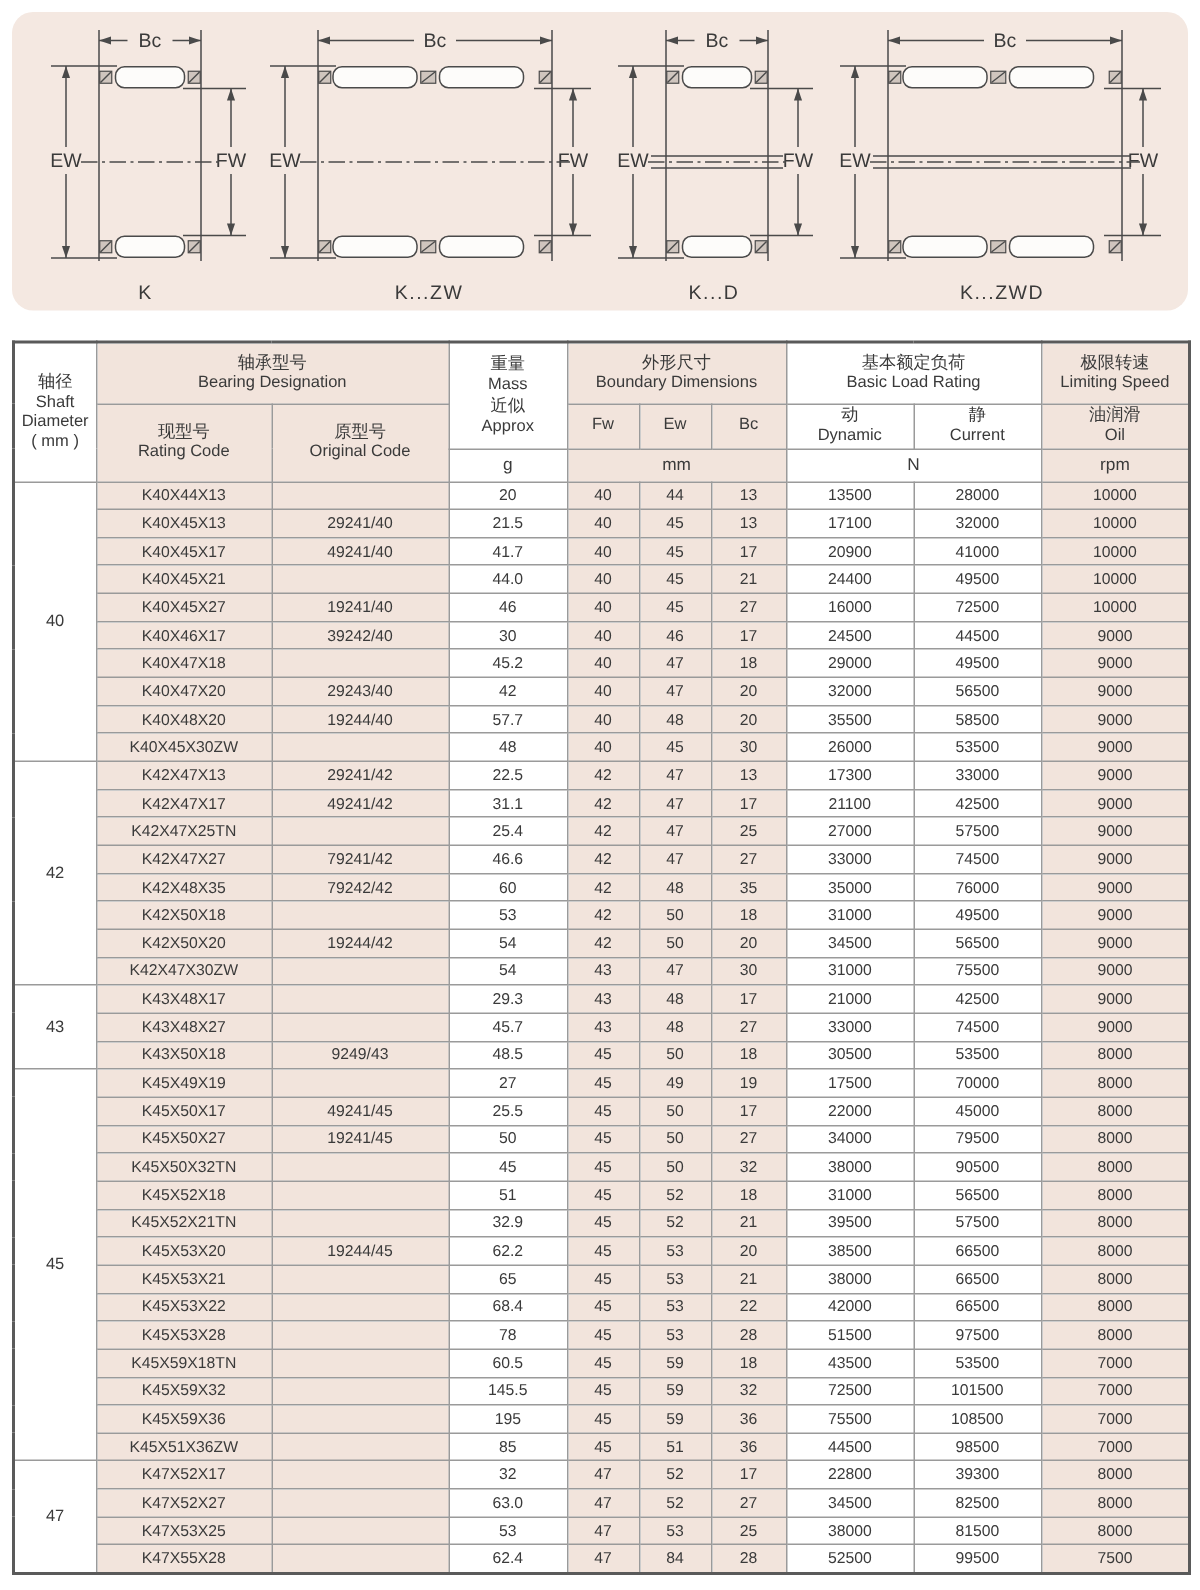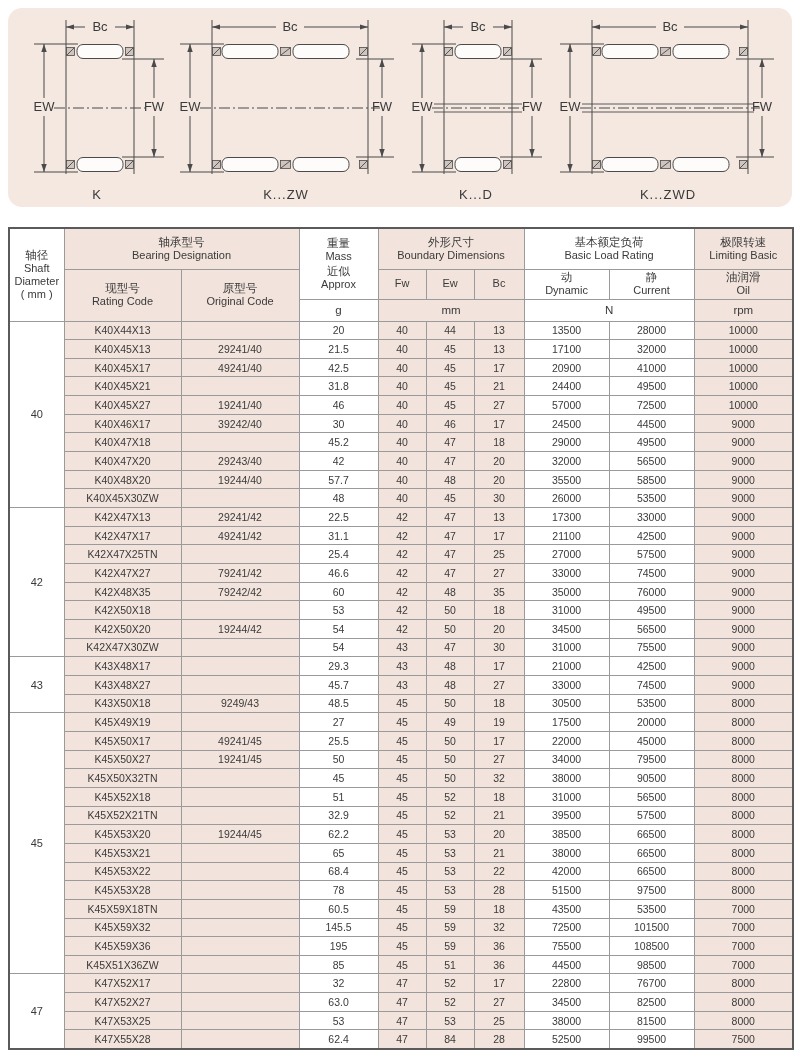--- a/index.html
+++ b/index.html
@@ -266,21 +266,21 @@
       <th class="pink" colspan="3">
         <div class="zh">外形尺寸</div>
         <div>Boundary Dimensions</div>
       </th>
       <th class="white" colspan="2">
         <div class="zh">基本额定负荷</div>
         <div>Basic Load Rating</div>
       </th>
       <th class="pink">
         <div class="zh">极限转速</div>
-        <div>Limiting Basic</div>
+        <div>Limiting Speed</div>
       </th>
     </tr>
     <tr class="r2">
       <th class="pink" rowspan="2">
         <div class="zh">现型号</div>
         <div>Rating Code</div>
       </th>
       <th class="pink" rowspan="2">
         <div class="zh">原型号</div>
         <div>Original Code</div>
@@ -328,47 +328,47 @@
         <td class="pink">40</td>
         <td class="pink">45</td>
         <td class="pink">13</td>
         <td class="white">17100</td>
         <td class="white">32000</td>
         <td class="pink">10000</td>
       </tr>
       <tr>
         <td class="pink code">K40X45X17</td>
         <td class="pink code">49241/40</td>
-        <td class="white">42.5</td>
+        <td class="white">41.7</td>
         <td class="pink">40</td>
         <td class="pink">45</td>
         <td class="pink">17</td>
         <td class="white">20900</td>
         <td class="white">41000</td>
         <td class="pink">10000</td>
       </tr>
       <tr>
         <td class="pink code">K40X45X21</td>
         <td class="pink code"></td>
-        <td class="white">31.8</td>
+        <td class="white">44.0</td>
         <td class="pink">40</td>
         <td class="pink">45</td>
         <td class="pink">21</td>
         <td class="white">24400</td>
         <td class="white">49500</td>
         <td class="pink">10000</td>
       </tr>
       <tr>
         <td class="pink code">K40X45X27</td>
         <td class="pink code">19241/40</td>
         <td class="white">46</td>
         <td class="pink">40</td>
         <td class="pink">45</td>
         <td class="pink">27</td>
-        <td class="white">57000</td>
+        <td class="white">16000</td>
         <td class="white">72500</td>
         <td class="pink">10000</td>
       </tr>
       <tr>
         <td class="pink code">K40X46X17</td>
         <td class="pink code">39242/40</td>
         <td class="white">30</td>
         <td class="pink">40</td>
         <td class="pink">46</td>
         <td class="pink">17</td>
@@ -545,21 +545,21 @@
       </tr>
       <tr>
         <td class="shaft-cell" rowspan="14">45</td>
         <td class="pink code">K45X49X19</td>
         <td class="pink code"></td>
         <td class="white">27</td>
         <td class="pink">45</td>
         <td class="pink">49</td>
         <td class="pink">19</td>
         <td class="white">17500</td>
-        <td class="white">20000</td>
+        <td class="white">70000</td>
         <td class="pink">8000</td>
       </tr>
       <tr>
         <td class="pink code">K45X50X17</td>
         <td class="pink code">49241/45</td>
         <td class="white">25.5</td>
         <td class="pink">45</td>
         <td class="pink">50</td>
         <td class="pink">17</td>
         <td class="white">22000</td>
@@ -700,21 +700,21 @@
       </tr>
       <tr>
         <td class="shaft-cell" rowspan="4">47</td>
         <td class="pink code">K47X52X17</td>
         <td class="pink code"></td>
         <td class="white">32</td>
         <td class="pink">47</td>
         <td class="pink">52</td>
         <td class="pink">17</td>
         <td class="white">22800</td>
-        <td class="white">76700</td>
+        <td class="white">39300</td>
         <td class="pink">8000</td>
       </tr>
       <tr>
         <td class="pink code">K47X52X27</td>
         <td class="pink code"></td>
         <td class="white">63.0</td>
         <td class="pink">47</td>
         <td class="pink">52</td>
         <td class="pink">27</td>
         <td class="white">34500</td>

